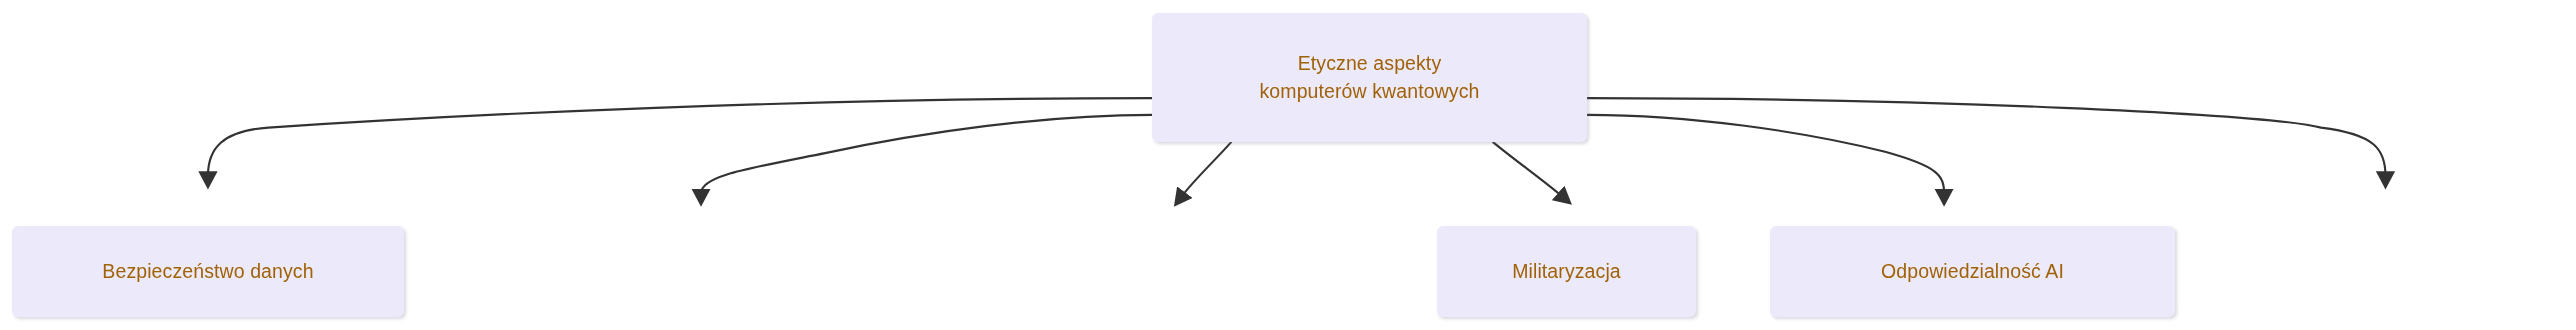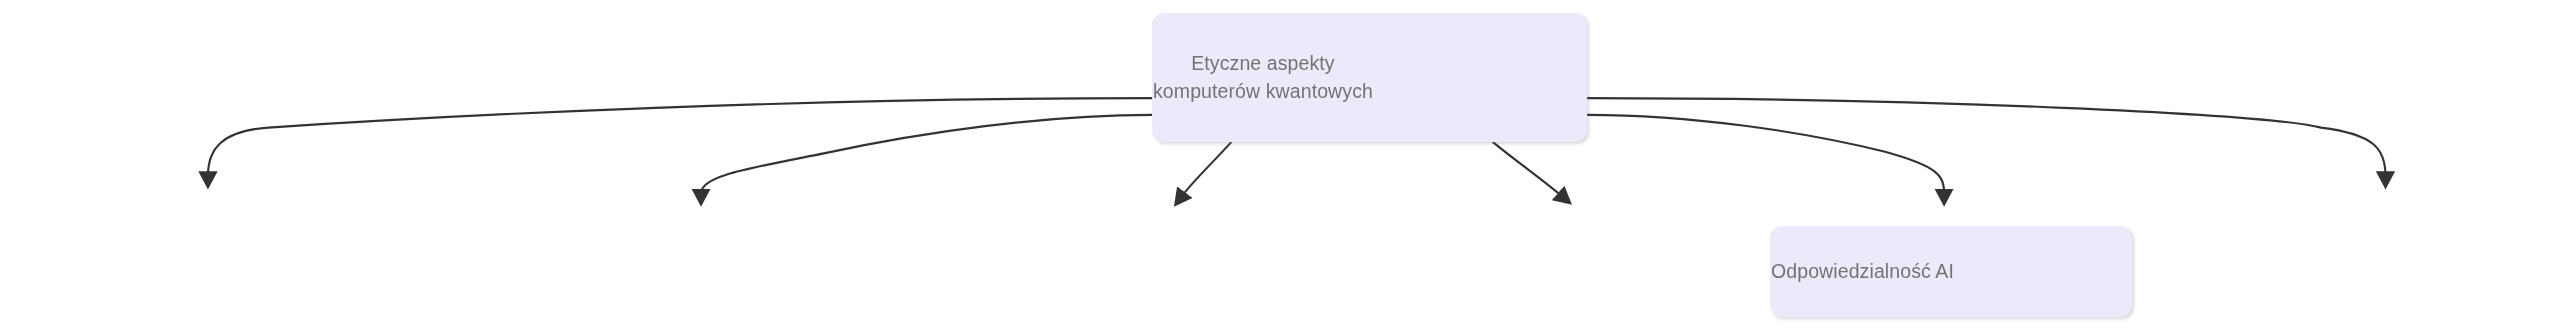--- a/index.html
+++ b/index.html
@@ -11,46 +11,47 @@
   }
   #stage{position:relative;width:2576px;height:331px;}
 
   #edges{position:absolute;left:0;top:0;width:2576px;height:331px;}
 
   .node{
     position:absolute;
     box-sizing:border-box;
     background:#ECEAFA;
     border:0.7px solid #ECEAFA;
-    border-radius:12px;
+    border-radius:6px;
     box-shadow:2px 2px 3.4px rgba(120,120,140,0.28);
     display:flex;
     align-items:center;
+    justify-content:center;
     text-align:center;
-    color:#737373;
+    color:#a16207;
   }
   .node .label{
     display:block;
     line-height:1.45;
     white-space:pre-line;
     letter-spacing:0.1px;
   }
   #root{
     left:1152px;top:12.7px;width:435px;height:129px;
     font-size:19.5px;
   }
   .leaf{
     top:226px;height:91px;
     font-size:19.5px;
   }
   #leaf0{left:12px;width:392px;}
   #leaf1{left:482px;width:440px;}
   #leaf2{left:1000px;width:362px;}
   #leaf3{left:1437px;width:259px;}
-  #leaf4{left:1770px;width:362px;}
+  #leaf4{left:1770px;width:405px;}
   #leaf5{left:2203px;width:364px;}
 </style>
 </head>
 <body>
 
 <div id="stage">
 
   <svg id="edges" viewBox="0 0 3840 493" width="2576" height="331" xmlns="http://www.w3.org/2000/svg">
     <defs>
       <marker id="ah" markerWidth="11" markerHeight="9" refX="2.2" refY="4.5" orient="auto" markerUnits="strokeWidth">
@@ -65,23 +66,29 @@
       <path d="M2366,171 C2520,171 2690,196 2810,226 C2890,248 2898,262 2898,288" marker-end="url(#ah)"></path>
       <path d="M2366,146 C2880,146 3380,170 3460,190 C3540,200 3556,222 3556,262" marker-end="url(#ah)"></path>
     </g>
   </svg>
 
   <div class="node" id="root">
     <span class="label">Etyczne aspekty
 komputerów kwantowych</span>
   </div>
 
+  <div class="node leaf" id="leaf0">
+    <span class="label">Bezpieczeństwo danych</span>
+  </div>
 
 
 
+  <div class="node leaf" id="leaf3">
+    <span class="label">Militaryzacja</span>
+  </div>
 
   <div class="node leaf" id="leaf4">
     <span class="label">Odpowiedzialność AI</span>
   </div>
 
 
 </div>
 
 
 </body></html>

